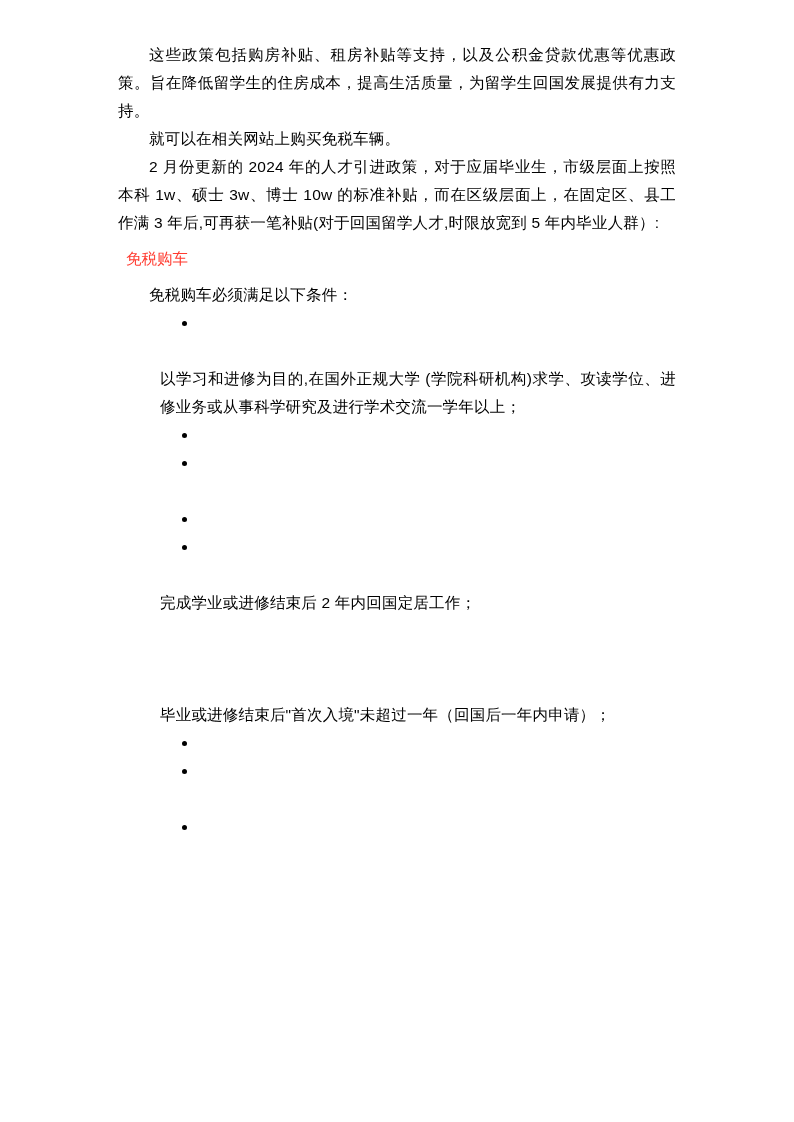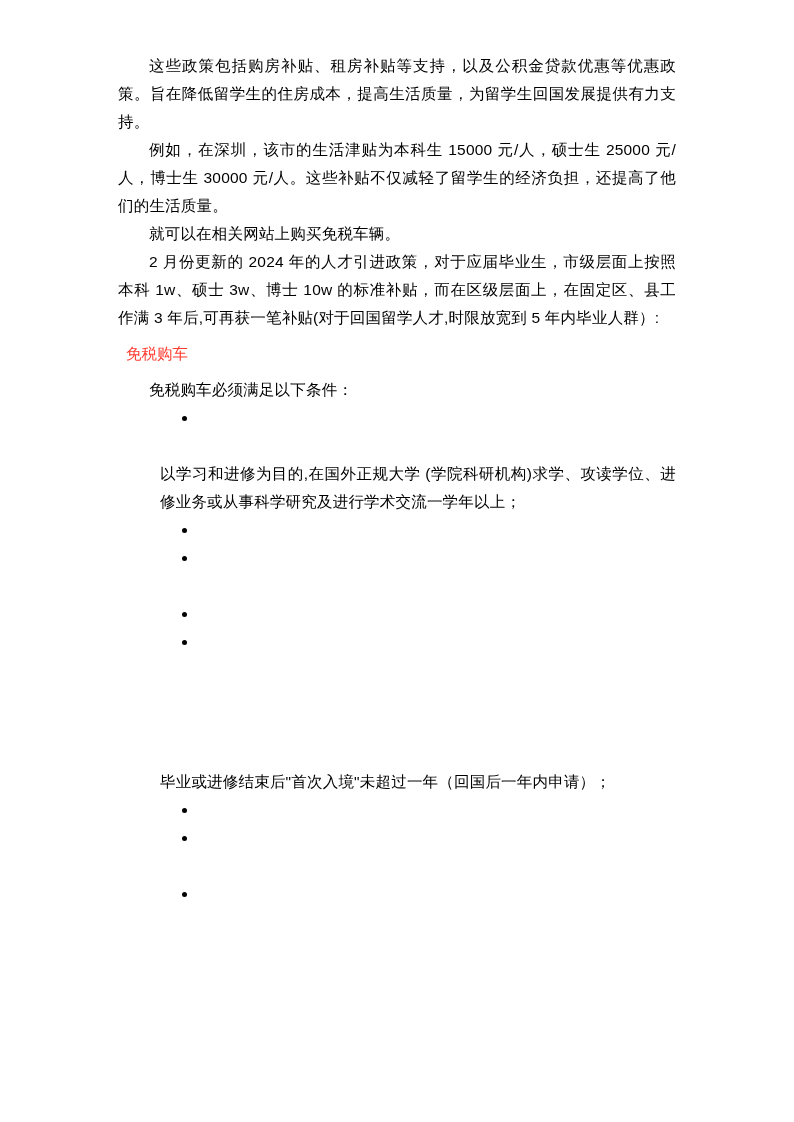--- a/index.html
+++ b/index.html
@@ -13,21 +13,21 @@
     font-family: "Liberation Sans", sans-serif;
     color: #000000;
     position: relative;
     overflow: hidden;
   }
   .page {
     position: relative;
     width: 794px;
     height: 847px;
     box-sizing: border-box;
-    padding: 52px 118px 60px 118px;
+    padding: 41px 118px 60px 118px;
   }
   .para {
     font-size: 15.5px;
     line-height: 28px;
     text-align: justify;
     text-justify: inter-ideograph;
     margin: 0;
     text-indent: 2em;
     letter-spacing: 0.2px;
   }
@@ -72,41 +72,41 @@
   .spacer-line {
     height: 28px;
   }
 </style>
 </head>
 <body>
 
 <div class="page">
 
   <p class="para">这些政策包括购房补贴、租房补贴等支持，以及公积金贷款优惠等优惠政策。旨在降低留学生的住房成本，提高生活质量，为留学生回国发展提供有力支持。</p>
-  <p class="para">例如，在深圳，该市的生活津贴为本科生 15000 元/人，硕士生 25000 元/人，博士生 30000 元/人。这些补贴不仅减轻了留学生的经济负担，还提高了他们的生活质量。</p>
   <p class="para">就可以在相关网站上购买免税车辆。</p>
   <p class="para">2 月份更新的 2024 年的人才引进政策，对于应届毕业生，市级层面上按照本科 1w、硕士 3w、博士 10w 的标准补贴，而在区级层面上，在固定区、县工作满 3 年后,可再获一笔补贴(对于回国留学人才,时限放宽到 5 年内毕业人群）:</p>
 
   <p class="heading-red">免税购车</p>
 
   <p class="para">免税购车必须满足以下条件：</p>
 
   <div class="bullet-block">
 
     <div class="bullet-item"></div>
     <div class="spacer-line"></div>
     <p class="bullet-text">以学习和进修为目的,在国外正规大学 (学院科研机构)求学、攻读学位、进修业务或从事科学研究及进行学术交流一学年以上；</p>
 
     <div class="bullet-item"></div>
     <div class="bullet-item"></div>
     <div class="spacer-line"></div>
 
     <div class="bullet-item"></div>
     <div class="bullet-item"></div>
     <div class="spacer-line"></div>
+    <p class="bullet-text">完成学业或进修结束后 2 年内回国定居工作；</p>
 
     <div class="spacer-line"></div>
     <div class="spacer-line"></div>
     <div class="spacer-line"></div>
     <p class="bullet-text">毕业或进修结束后"首次入境"未超过一年（回国后一年内申请）；</p>
 
     <div class="bullet-item"></div>
     <div class="bullet-item"></div>
     <div class="spacer-line"></div>
 

